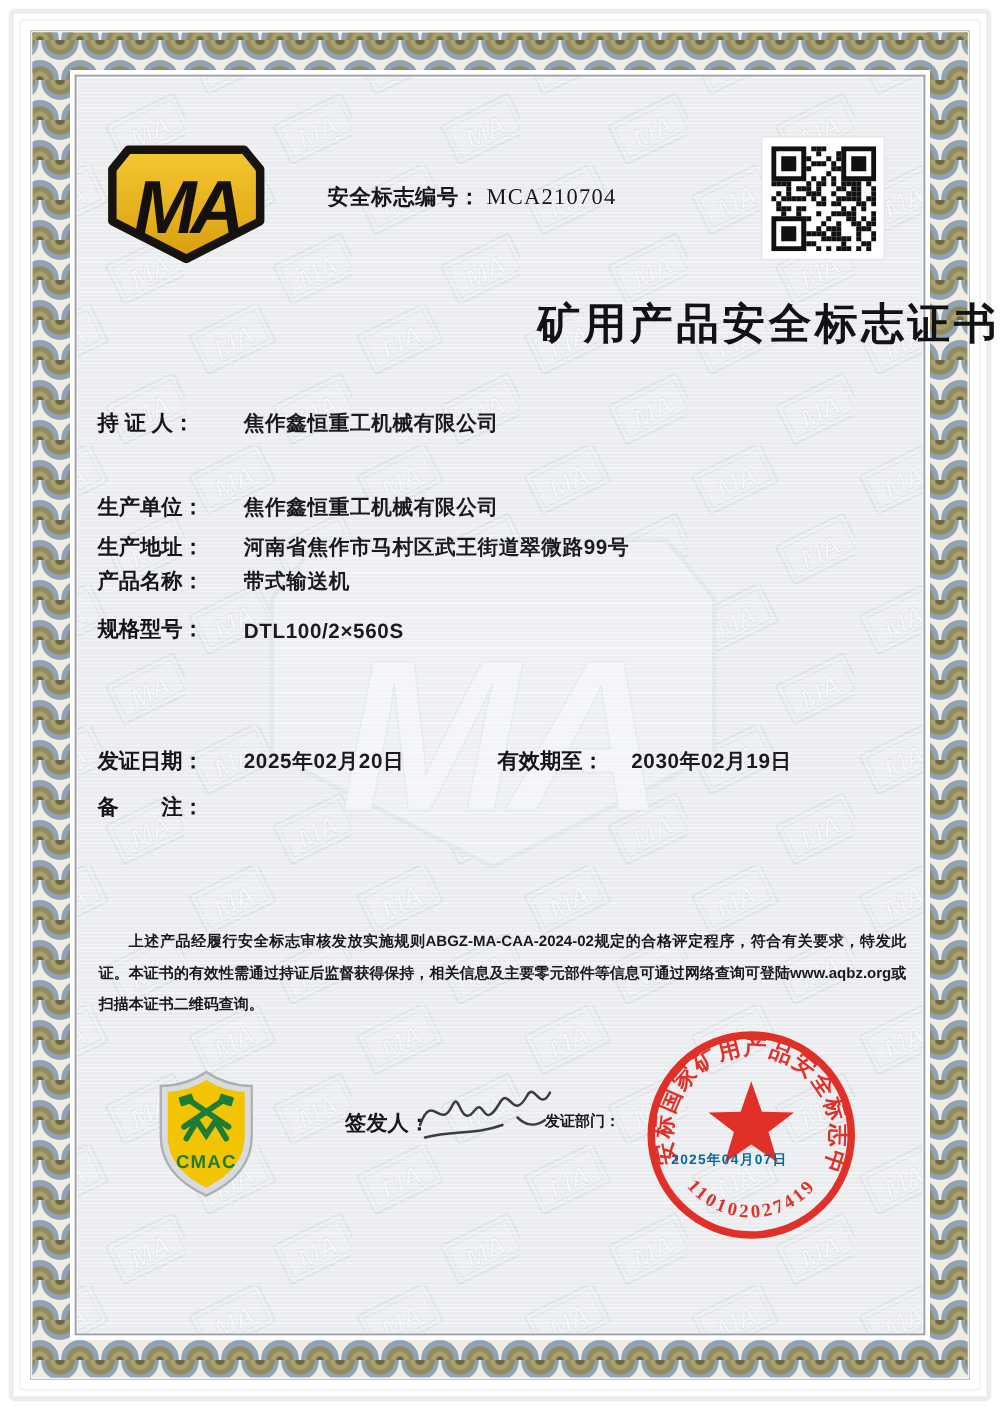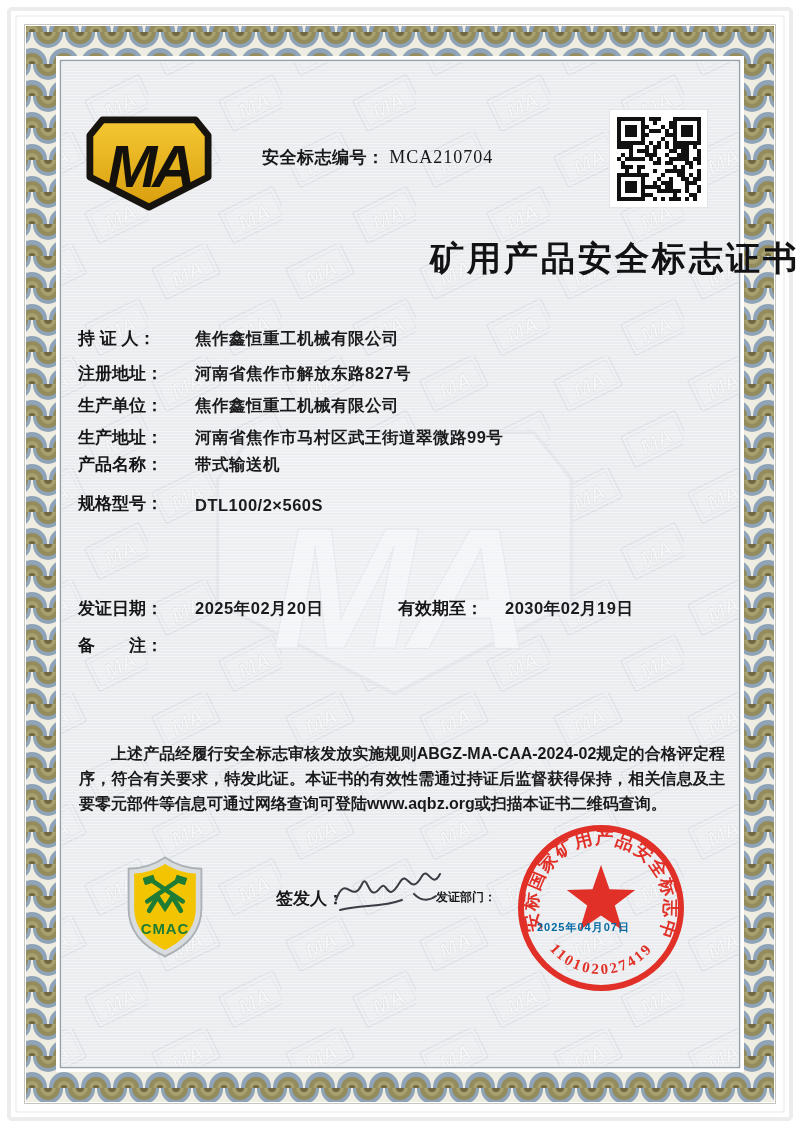--- a/index.html
+++ b/index.html
@@ -26,21 +26,21 @@
     left:0;top:236px;width:800px;text-align:right;
     font-family:"Liberation Serif",serif;font-weight:900;font-size:34px;letter-spacing:3px;color:#121214;
   }
   
   .row{position:absolute;left:78px;display:flex;align-items:flex-end;white-space:nowrap;}
   .row .lab{font-weight:800;font-size:17px;flex:none;color:#151517;}
   .row .val{font-weight:700;font-size:16.5px;letter-spacing:.5px;color:#1b1b1e;}
   
   .statement{
     left:79px;top:741px;width:646px;
-    font-size:16px;font-weight:700;line-height:25px;text-indent:2em;text-align:justify;color:#1a1a1d;
+    font-size:12px;font-weight:700;line-height:25px;text-indent:2em;text-align:justify;color:#1a1a1d;
   }
   
   .signer{left:276px;top:887px;font-size:17px;font-weight:800;}
   .dept{left:436px;top:889px;font-size:12px;font-weight:800;}
   .seal-date{left:537px;top:920px;font-size:11px;font-weight:700;letter-spacing:1px;color:#0369a1;z-index:5;}
   .sig{left:328px;top:860px;z-index:2;}
   .seal{left:506px;top:813px;z-index:4;opacity:.95;}
   .cmac{left:123px;top:854px;}
   .ma-logo{left:86px;top:115px;}
 </style>
@@ -272,24 +272,20 @@
         <rect x="8" y="64" width="12" height="12" fill="#111"></rect>
       </svg>
     </div>
 
   <div class="abs title">矿用产品安全标志证书</div>
 
   <div class="row" style="top:327px">
     <span class="lab" style="width:117px">持 证 人：</span>
     <span class="val">焦作鑫恒重工机械有限公司</span>
   </div>
-  <div class="row" style="top:362px">
-    <span class="lab" style="width:117px">注册地址：</span>
-    <span class="val">河南省焦作市解放东路827号</span>
-  </div>
   <div class="row" style="top:394px">
     <span class="lab" style="width:117px">生产单位：</span>
     <span class="val">焦作鑫恒重工机械有限公司</span>
   </div>
   <div class="row" style="top:426px">
     <span class="lab" style="width:117px">生产地址：</span>
     <span class="val">河南省焦作市马村区武王街道翠微路99号</span>
   </div>
   <div class="row" style="top:453px">
     <span class="lab" style="width:117px">产品名称：</span>

